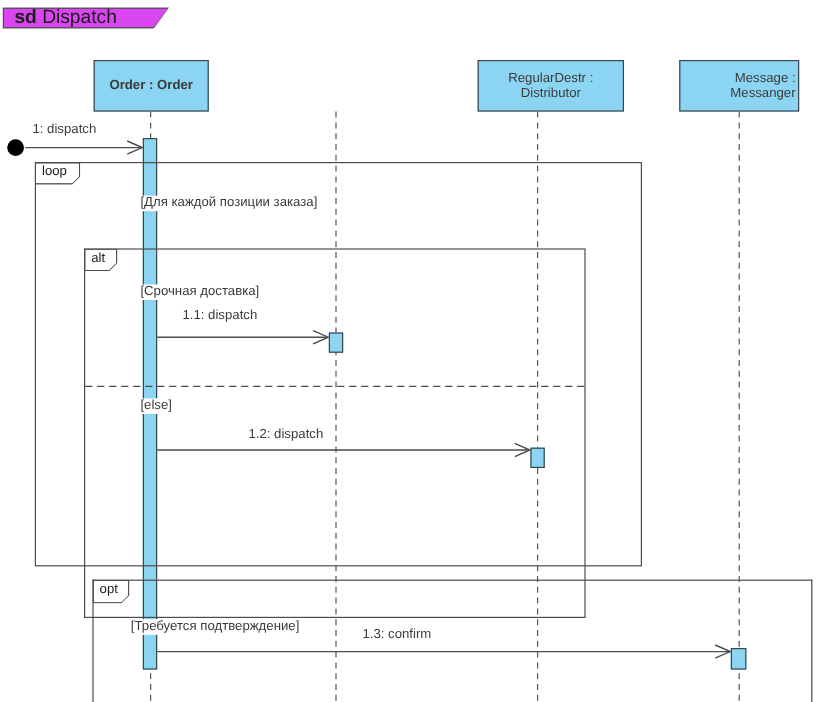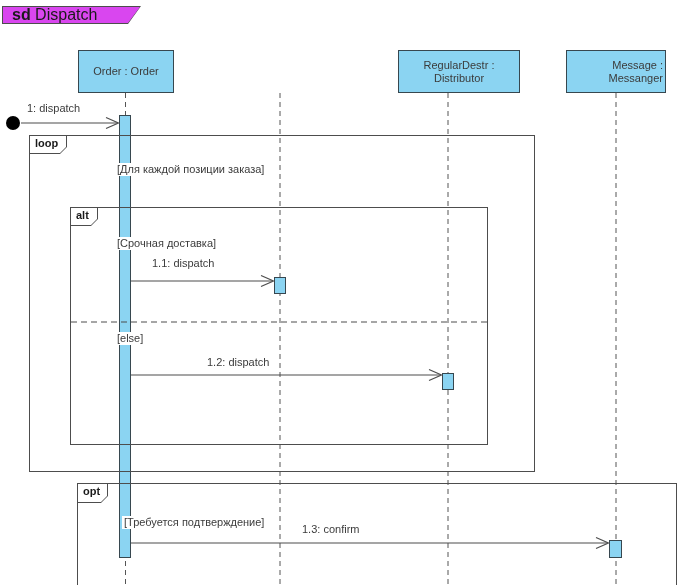--- a/index.html
+++ b/index.html
@@ -15,21 +15,21 @@
   .head{
     position:absolute;z-index:2;background:#8bd4f2;border:1.5px solid #37474f;box-sizing:border-box;
     display:flex;align-items:center;justify-content:center;text-align:center;
     font-size:11px;line-height:13px;padding:2px;
   }
   .lbl{position:absolute;z-index:5;font-size:11px;line-height:13px;white-space:nowrap;background:#ffffff;padding:0 2px;}
   .pent{position:absolute;left:-1px;top:-1px;z-index:6;background:#4d4d4d;
         clip-path:polygon(0 0,100% 0,100% calc(100% - 7px),calc(100% - 7px) 100%,0 100%);}
   .pent-in{position:absolute;inset:1px;background:#ffffff;
         clip-path:polygon(0 0,100% 0,100% calc(100% - 6px),calc(100% - 6px) 100%,0 100%);
-        font-size:11px;font-weight:bold;color:#1a1a1a;padding:1px 0 0 5px;box-sizing:border-box;}
+        font-size:11px;font-weight:normal;color:#1a1a1a;padding:1px 0 0 5px;box-sizing:border-box;}
   #title-tab{position:absolute;left:2px;top:6px;width:139px;height:18px;z-index:5;background:#4d4d4d;
         clip-path:polygon(0 0,100% 0,calc(100% - 13px) 100%,0 100%);}
   #title-tab-in{position:absolute;inset:1px;background:#d946ef;
         clip-path:polygon(0 0,100% 0,calc(100% - 12px) 100%,0 100%);
         font-size:16px;line-height:15px;padding-left:9px;color:#1a1a1a;}
   .b{font-weight:bold;}
 </style>
 </head>
 <body>
 
@@ -46,21 +46,21 @@
   <div class="act" style="left:274px;top:277px;width:12px;height:17px;"></div>
   <div class="act" style="left:442px;top:373px;width:12px;height:17px;"></div>
   <div class="act" style="left:609px;top:540px;width:13px;height:18px;"></div>
 
   <div class="frame" style="left:29px;top:135px;width:506px;height:337px;">
     <div class="pent" style="width:38px;height:19px;">
       <div class="pent-in">loop</div>
     </div>
   </div>
 
-  <div class="frame" style="left:70px;top:207px;width:418px;height:238px;">
+  <div class="frame" style="left:70px;top:207px;width:418px;height:308px;">
     <div class="pent" style="width:28px;height:19px;">
       <div class="pent-in">alt</div>
     </div>
   </div>
 
   <div class="frame" style="left:77px;top:483px;width:600px;height:112px;border-bottom:none;">
     <div class="pent" style="width:31px;height:20px;">
       <div class="pent-in">opt</div>
     </div>
   </div>
@@ -77,36 +77,36 @@
 
     <line x1="131" y1="375" x2="441" y2="375" stroke="#4d4d4d" stroke-width="1.2"></line>
     <polyline points="429,369.5 441.5,375 429,380.5" fill="none" stroke="#4d4d4d" stroke-width="1.2"></polyline>
 
     <line x1="131" y1="543" x2="608" y2="543" stroke="#4d4d4d" stroke-width="1.2"></line>
     <polyline points="596,537.5 608.5,543 596,548.5" fill="none" stroke="#4d4d4d" stroke-width="1.2"></polyline>
 
     <line x1="71" y1="322" x2="487" y2="322" stroke="#4d4d4d" stroke-width="1" stroke-dasharray="6,4"></line>
   </svg>
 
-  <div class="head" style="left:78px;top:50px;width:96px;height:43px;">
+  <div class="head" style="left:78px;top:50px;width:96px;height:43px;font-weight:bold;">
     <span>Order : Order</span>
   </div>
   <div class="head" style="left:398px;top:50px;width:122px;height:43px;">
     <span>RegularDestr : Distributor</span>
   </div>
   <div class="head" style="left:566px;top:50px;width:100px;height:43px;text-align:right;">
     <span>Message : Messanger</span>
   </div>
 
   <div id="title-tab">
     <div id="title-tab-in"><span class="b">sd</span><span> Dispatch scheme</span></div>
   </div>
 
   <div class="lbl" style="left:25px;top:102px;">1: dispatch</div>
   <div class="lbl" style="left:78px;top:163px;margin-left:37px;">[Для каждой позиции заказа]</div>
   <div class="lbl" style="left:115px;top:237px;">[Срочная доставка]</div>
   <div class="lbl" style="left:150px;top:257px;">1.1: dispatch</div>
   <div class="lbl" style="left:115px;top:332px;">[else]</div>
   <div class="lbl" style="left:160px;top:356px;margin-left:45px;">1.2: dispatch</div>
-  <div class="lbl" style="left:122px;top:516px;text-align:right;">[Требуется подтверждение]</div>
+  <div class="lbl" style="left:107px;top:516px;text-align:right;">[Требуется подтверждение]</div>
   <div class="lbl" style="left:300px;top:523px;">1.3: confirm</div>
 
 </div>
 
 </body></html>

